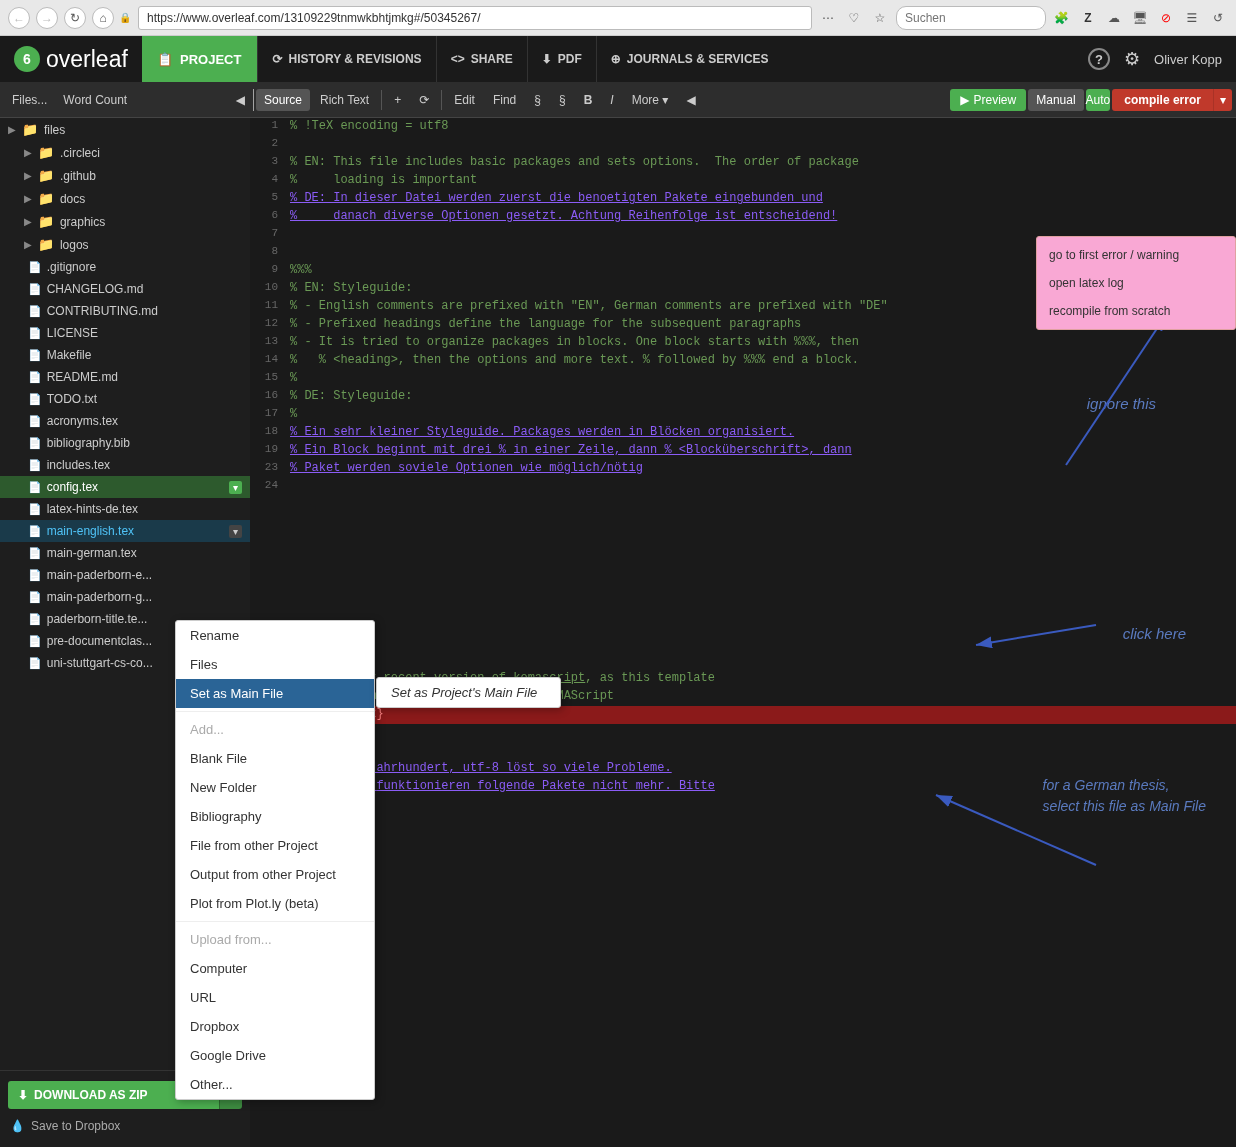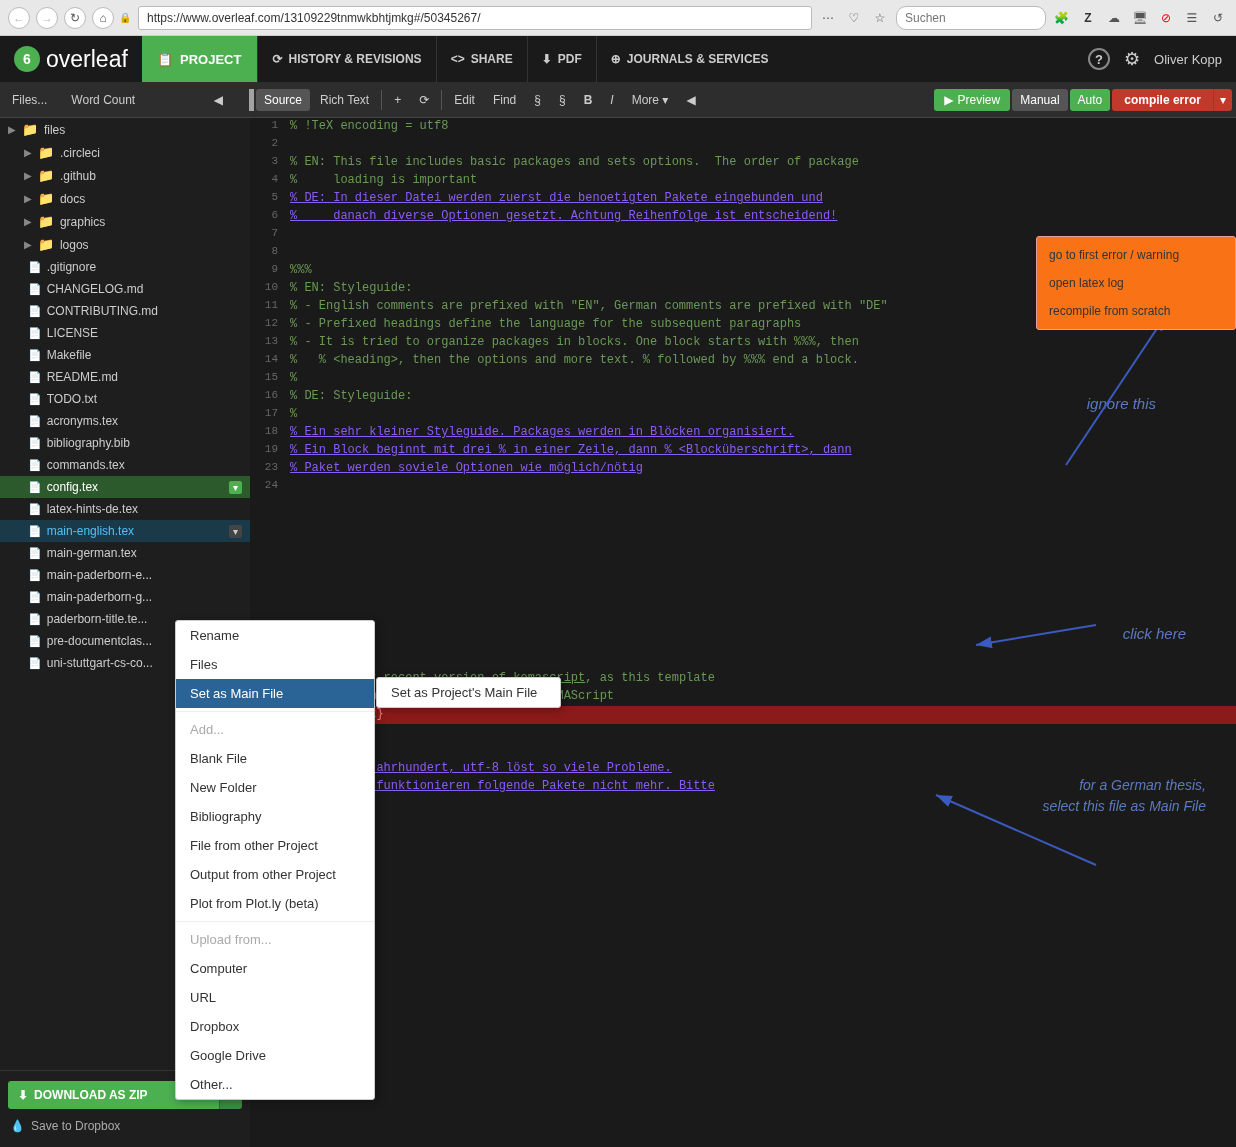--- a/index.html
+++ b/index.html
@@ -71,21 +71,21 @@
     .toolbar-btn {
       color: #ccc; padding: 4px 8px; border-radius: 3px; cursor: pointer;
       font-size: 12px; display: flex; align-items: center; gap: 3px;
     }
     .toolbar-btn.source-active { background: #555; color: #fff; }
     .toolbar-divider { width: 1px; height: 20px; background: #555; margin: 0 2px; }
     .toolbar-spacer { flex: 1; }
     .toolbar-right { display: flex; align-items: center; gap: 2px; }
     .preview-btn { background: #4CAF50; color: #fff; padding: 4px 10px; border-radius: 3px; cursor: pointer; font-size: 12px; display: flex; align-items: center; gap: 4px; }
     .manual-btn { background: #555; color: #fff; padding: 4px 8px; border-radius: 3px; cursor: pointer; font-size: 12px; }
-    .auto-btn { background: #4CAF50; color: #fff; padding: 4px 8px; border-radius: 3px; cursor: pointer; font-size: 12px; }
+    .auto-btn { background: #4CAF50; color: #fff; padding: 4px 0; border-radius: 3px; cursor: pointer; font-size: 12px; }
     .compile-error-btn {
       background: #c0392b; color: #fff; padding: 4px 12px;
       border-radius: 3px 0 0 3px; cursor: pointer; font-size: 12px; font-weight: bold;
     }
     .compile-dropdown { background: #c0392b; color: #fff; padding: 4px 6px; border-radius: 0 3px 3px 0; cursor: pointer; font-size: 12px; border-left: 1px solid #a93226; }
 
     
     .main-layout {
       display: flex;
       height: calc(1147px - 36px - 46px - 36px);
@@ -157,21 +157,21 @@
       position: absolute;
       left: 200px;
       top: -2px;
       background: #fff;
       border: 1px solid #ccc;
       border-radius: 3px;
       box-shadow: 2px 2px 8px rgba(0,0,0,0.3);
       width: 185px;
       z-index: 101;
     }
-    .ctx-submenu-item { padding: 7px 14px; cursor: pointer; font-size: 13px; color: #333; }
+    .ctx-submenu-item { padding: 7px 14px; cursor: pointer; font-size: 13px; color: #333; font-style: italic; }
 
     
     .editor-area {
       flex: 1;
       background: #1a1a1a;
       overflow: hidden;
       position: relative;
     }
     .code-editor {
       font-family: 'Courier New', monospace;
@@ -201,21 +201,21 @@
     .c-comment { color: #6a9955; }
     .c-german { color: #8b5cf6; text-decoration: underline; }
     .c-highlight-red { background: #8b1a1a; color: #ff8080; }
 
     
     .compile-error-panel {
       position: absolute;
       top: 118px;
       right: 0;
       width: 200px;
-      background: #f97316;
+      background: #f9a8d4;
       border: 1px solid #e0a0a0;
       border-radius: 3px;
       z-index: 50;
       padding: 4px 0;
     }
     .cep-item {
       padding: 7px 12px; cursor: pointer; font-size: 12px; color: #333;
     }
   </style>
 </head>
@@ -269,21 +269,21 @@
   <div class="header-spacer"></div>
   <div class="header-right">
     <span style="cursor:pointer; font-size:16px; font-weight:bold; border:2px solid #888; border-radius:50%; width:22px; height:22px; display:flex; align-items:center; justify-content:center; font-size:13px;">?</span>
     <span style="cursor:pointer; font-size:18px;">⚙</span>
     <span>Oliver Kopp</span>
   </div>
 </div>
 
 <div class="toolbar">
 
-  <div style="width:250px; display:flex; align-items:center; gap:8px; padding-right:18px; border-right:5px solid #a3a3a3;">
+  <div style="width:250px; display:flex; align-items:center; gap:0; padding-right:0; border-right:1px solid #a3a3a3;">
     <span class="toolbar-btn">Files...</span>
     <span class="toolbar-btn">Word Count</span>
     <span class="toolbar-spacer"></span>
     <span class="toolbar-btn">◀</span>
   </div>
 
   <span class="toolbar-btn source-active">Source</span>
   <span class="toolbar-btn">Rich Text</span>
   <div class="toolbar-divider"></div>
   <span class="toolbar-btn">+</span>
@@ -385,21 +385,21 @@
       <div class="file-item" style="padding-left:28px;">
         <span class="file-icon">📄</span>
         <span class="file-label">acronyms.tex</span>
       </div>
       <div class="file-item" style="padding-left:28px;">
         <span class="file-icon">📄</span>
         <span class="file-label">bibliography.bib</span>
       </div>
       <div class="file-item" style="padding-left:28px;">
         <span class="file-icon">📄</span>
-        <span class="file-label">commands.tex</span>
+        <span class="file-label">includes.tex</span>
       </div>
 
       <div class="file-item active" style="padding-left:28px;">
         <span class="file-icon" style="color:#fff;">📄</span>
         <span class="file-label" style="color:#fff;">config.tex</span>
         <span class="file-dropdown" style="background:#4CAF50; padding:1px 4px; border-radius:2px; color:#fff;">▾</span>
       </div>
       <div class="file-item" style="padding-left:28px;">
         <span class="file-icon">📄</span>
         <span class="file-label">latex-hints-de.tex</span>
@@ -592,21 +592,21 @@
 
       <svg style="position:absolute; top:430px; right:0; width:350px; height:200px; pointer-events:none;">
         <path d="M 210 60 L 90 80" stroke="#3a5abf" stroke-width="2" fill="none" marker-end="url(#arrowhead2)"></path>
         <defs>
           <marker id="arrowhead2" markerWidth="8" markerHeight="6" refX="8" refY="3" orient="auto">
             <polygon points="0 0, 8 3, 0 6" fill="#3a5abf"></polygon>
           </marker>
         </defs>
       </svg>
 
-      <div style="position:absolute; top:640px; right:30px; color:#5a7abf; font-size:14px; font-style:italic; text-align:right; line-height:1.5;">for a German thesis,<br>select this file as Main File</div>
+      <div style="position:absolute; top:640px; right:30px; color:#5a7abf; font-size:14px; font-style:italic; text-align:left; line-height:1.5;">for a German thesis,<br>select this file as Main File</div>
 
       <svg style="position:absolute; top:560px; right:0; width:350px; height:220px; pointer-events:none;">
         <path d="M 210 170 L 50 100" stroke="#3a5abf" stroke-width="2" fill="none" marker-end="url(#arrowhead3)"></path>
         <defs>
           <marker id="arrowhead3" markerWidth="8" markerHeight="6" refX="8" refY="3" orient="auto">
             <polygon points="0 0, 8 3, 0 6" fill="#3a5abf"></polygon>
           </marker>
         </defs>
       </svg>
     </div>

